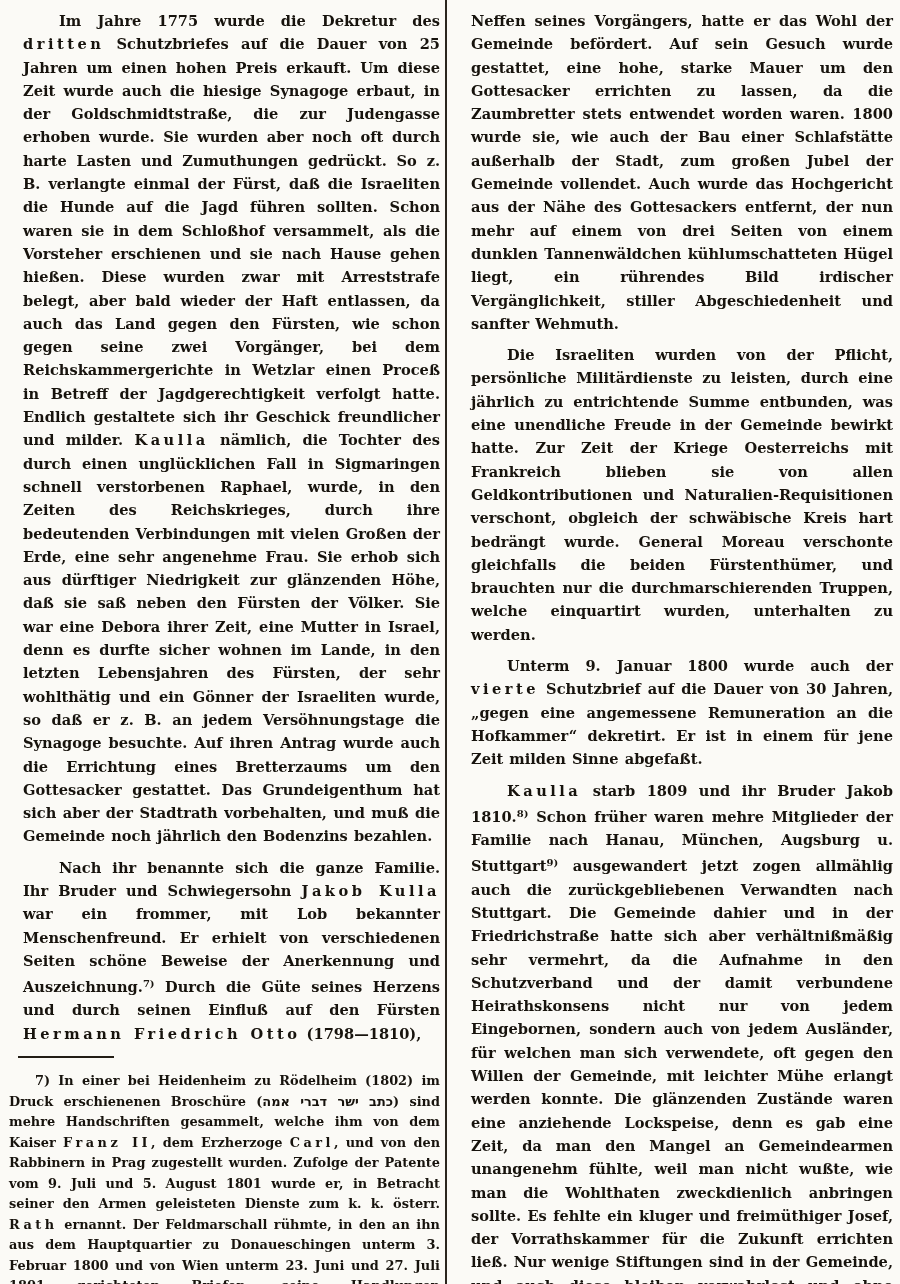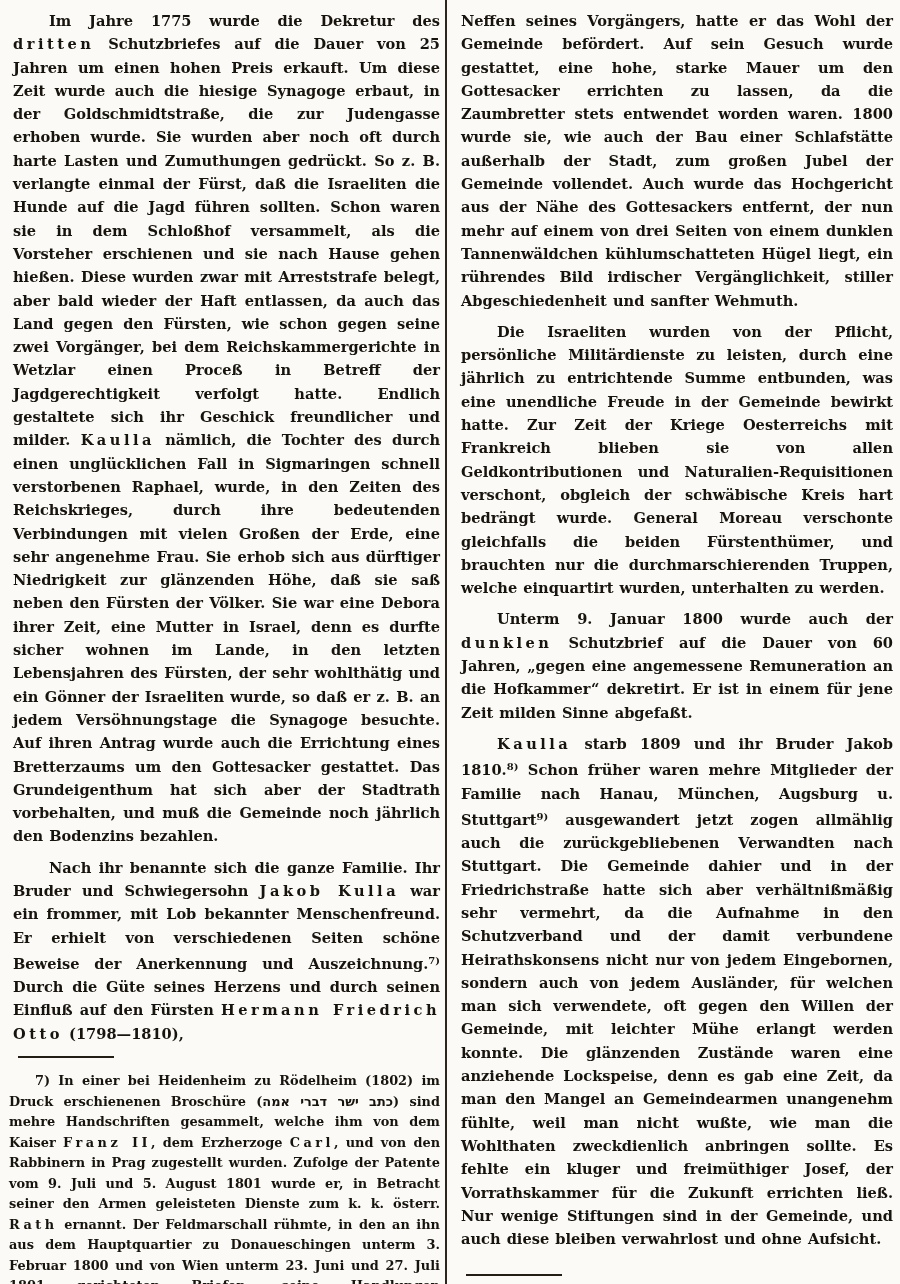--- a/index.html
+++ b/index.html
@@ -30,21 +30,21 @@
     left:445px;top:0;
     width:2px;height:1284px;
     background:#2b261e;
   }
   p.main{
     font-size:14.6px;
     font-weight:bold;
     line-height:23.3px;
     text-align:justify;
     word-spacing:1px;
-    margin:0 0 8px 4px;
+    margin:0 0 8px 14px;
   }
   p.main.indent{text-indent:36px;}
   .fn-rule{
     border:none;
     width:96px;height:2px;
     background:#221d15;
     margin:11px 0 13px 9px;
   }
   .col-right .fn-rule{margin-top:24px;margin-bottom:17px;}
   p.fn{
@@ -78,21 +78,21 @@
         <p class="fn"><span>7) In einer bei Heidenheim zu Rödelheim (1802) im Druck erschienenen Broschüre (כתב ישר דברי אמה) sind mehre Handschriften gesammelt, welche ihm von dem Kaiser </span><span class="spaced">Franz II</span><span>, dem Erzherzoge </span><span class="spaced">Carl</span><span>, und von den Rabbinern in Prag zugestellt wurden. Zufolge der Patente vom 9. Juli und 5. August 1801 wurde er, in Betracht seiner den Armen geleisteten Dienste zum k. k. österr. </span><span class="spaced">Rath</span><span> ernannt. Der Feldmarschall rühmte, in den an ihn aus dem Hauptquartier zu Donaueschingen unterm 3. Februar 1800 und von Wien unterm 23. Juni und 27. Juli 1801 gerichteten Briefen, seine Handlungen ausgezeichneter Wohlthätigkeit und Menschenliebe. Bei seiner Anwesenheit zu Prag im Dec. 1800 wurde ihm von den Appellanten, R. </span></p>
       </div>
   </div>
 
   <div class="divider"></div>
 
   <div class="col col-right">
     <div>
         <p class="main"><span>Neffen seines Vorgängers, hatte er das Wohl der Gemeinde befördert. Auf sein Gesuch wurde gestattet, eine hohe, starke Mauer um den Gottesacker errichten zu lassen, da die Zaumbretter stets entwendet worden waren. 1800 wurde sie, wie auch der Bau einer Schlafstätte außerhalb der Stadt, zum großen Jubel der Gemeinde vollendet. Auch wurde das Hochgericht aus der Nähe des Gottesackers entfernt, der nun mehr auf einem von drei Seiten von einem dunklen Tannenwäldchen kühlumschatteten Hügel liegt, ein rührendes Bild irdischer Vergänglichkeit, stiller Abgeschiedenheit und sanfter Wehmuth.</span></p>
         <p class="main indent"><span>Die Israeliten wurden von der Pflicht, persönliche Militärdienste zu leisten, durch eine jährlich zu entrichtende Summe entbunden, was eine unendliche Freude in der Gemeinde bewirkt hatte. Zur Zeit der Kriege Oesterreichs mit Frankreich blieben sie von allen Geldkontributionen und Naturalien-Requisitionen verschont, obgleich der schwäbische Kreis hart bedrängt wurde. General Moreau verschonte gleichfalls die beiden Fürstenthümer, und brauchten nur die durchmarschierenden Truppen, welche einquartirt wurden, unterhalten zu werden.</span></p>
-        <p class="main indent"><span>Unterm 9. Januar 1800 wurde auch der </span><span class="spaced">dunklen</span><span> Schutzbrief auf die Dauer von 60 Jahren, „gegen eine angemessene Remuneration an die Hofkammer“ dekretirt. Er ist in einem für jene Zeit milden Sinne abgefaßt.</span></p>
+        <p class="main indent"><span>Unterm 9. Januar 1800 wurde auch der </span><span class="spaced">vierte</span><span> Schutzbrief auf die Dauer von 30 Jahren, „gegen eine angemessene Remuneration an die Hofkammer“ dekretirt. Er ist in einem für jene Zeit milden Sinne abgefaßt.</span></p>
         <p class="main indent"><span class="spaced">Kaulla</span><span> starb 1809 und ihr Bruder Jakob 1810.</span><span class="fnref">8)</span><span> Schon früher waren mehre Mitglieder der Familie nach Hanau, München, Augsburg u. Stuttgart</span><span class="fnref">9)</span><span> ausgewandert jetzt zogen allmählig auch die zurückgebliebenen Verwandten nach Stuttgart. Die Gemeinde dahier und in der Friedrichstraße hatte sich aber verhältnißmäßig sehr vermehrt, da die Aufnahme in den Schutzverband und der damit verbundene Heirathskonsens nicht nur von jedem Eingebornen, sondern auch von jedem Ausländer, für welchen man sich verwendete, oft gegen den Willen der Gemeinde, mit leichter Mühe erlangt werden konnte. Die glänzenden Zustände waren eine anziehende Lockspeise, denn es gab eine Zeit, da man den Mangel an Gemeindearmen unangenehm fühlte, weil man nicht wußte, wie man die Wohlthaten zweckdienlich anbringen sollte. Es fehlte ein kluger und freimüthiger Josef, der Vorrathskammer für die Zukunft errichten ließ. Nur wenige Stiftungen sind in der Gemeinde, und auch diese bleiben verwahrlost und ohne Aufsicht.</span></p>
       </div>
     <hr class="fn-rule">
     <div>
         <p class="fn"><span>8) Die angeblich von J. L. Ben-Seeb verfaßten Inschriften auf den aus Marmor errichteten Grabsteinen sind etwas zu künstlich und überladen, wie gewöhnlich die hebräischen Grabschriften zu schwülstig sind.</span></p>
       </div>
   </div>
 
 </div>
 

